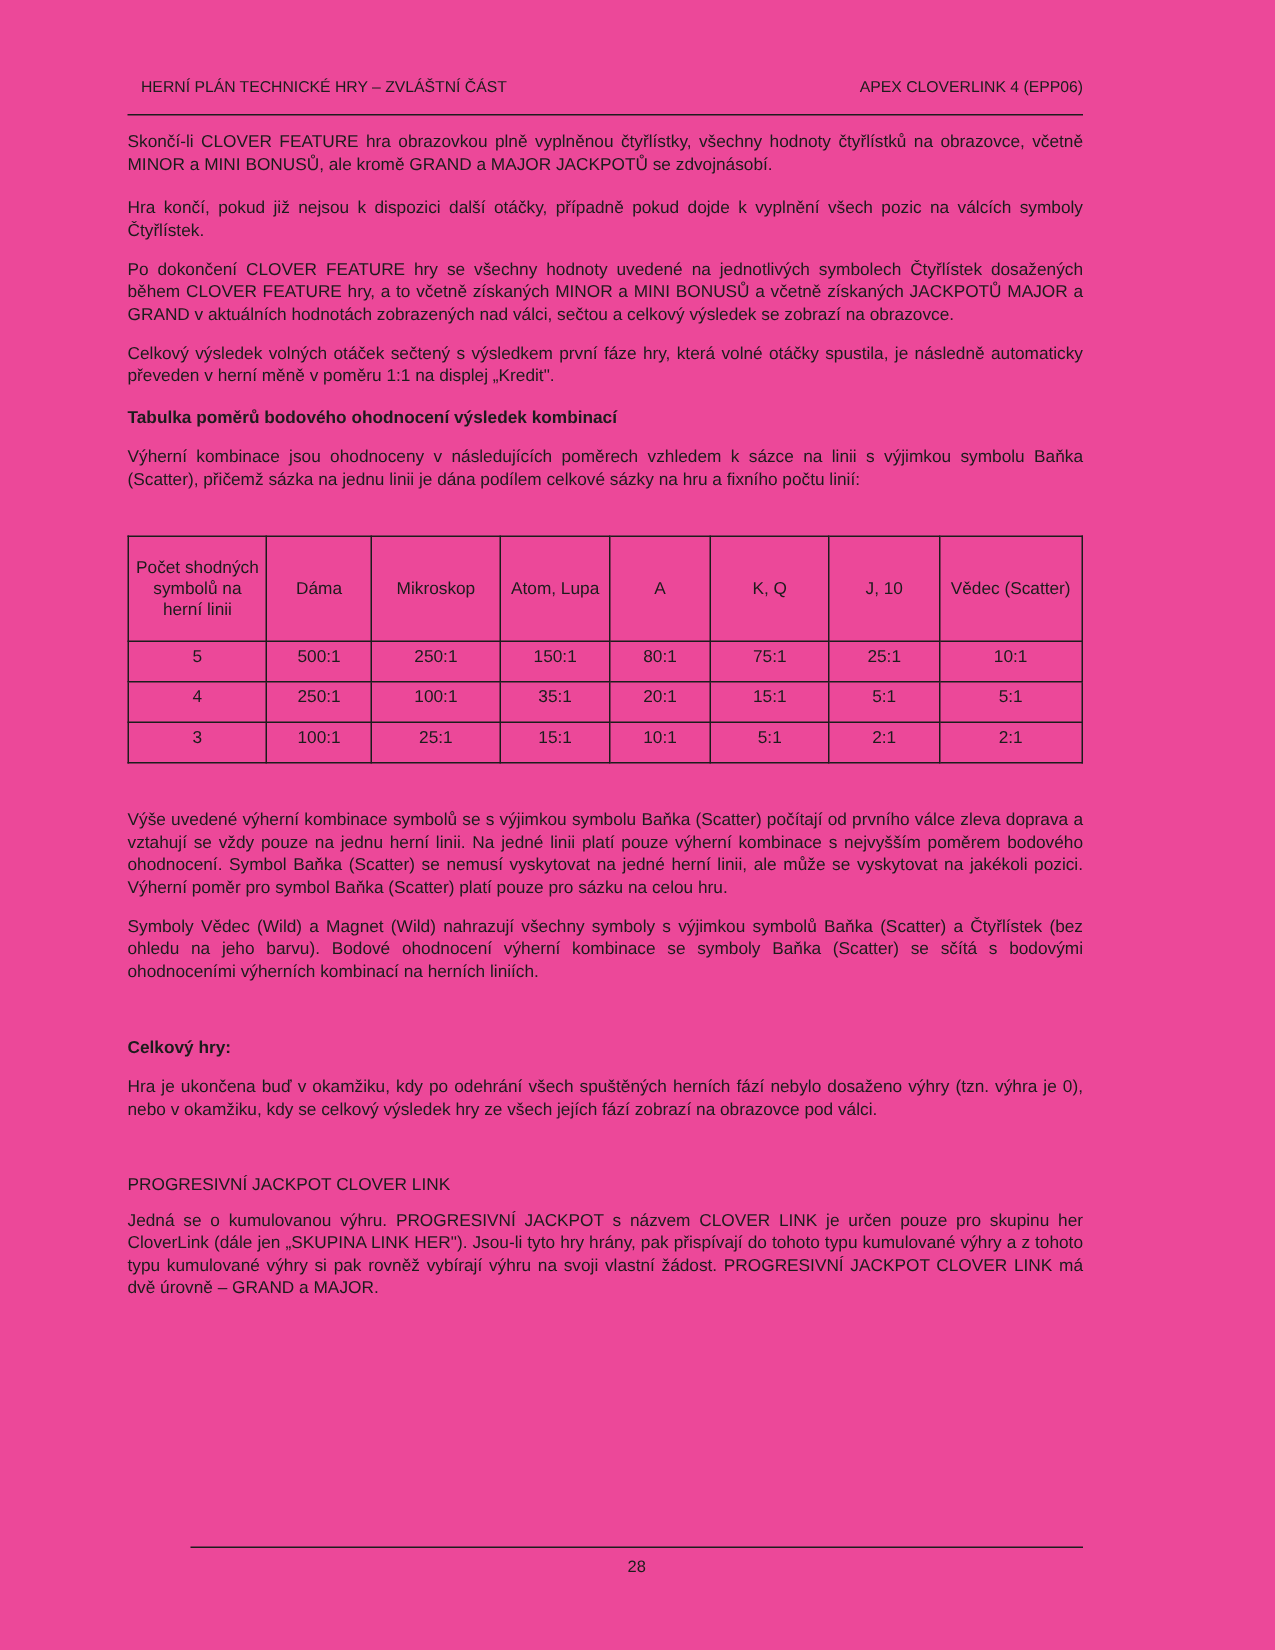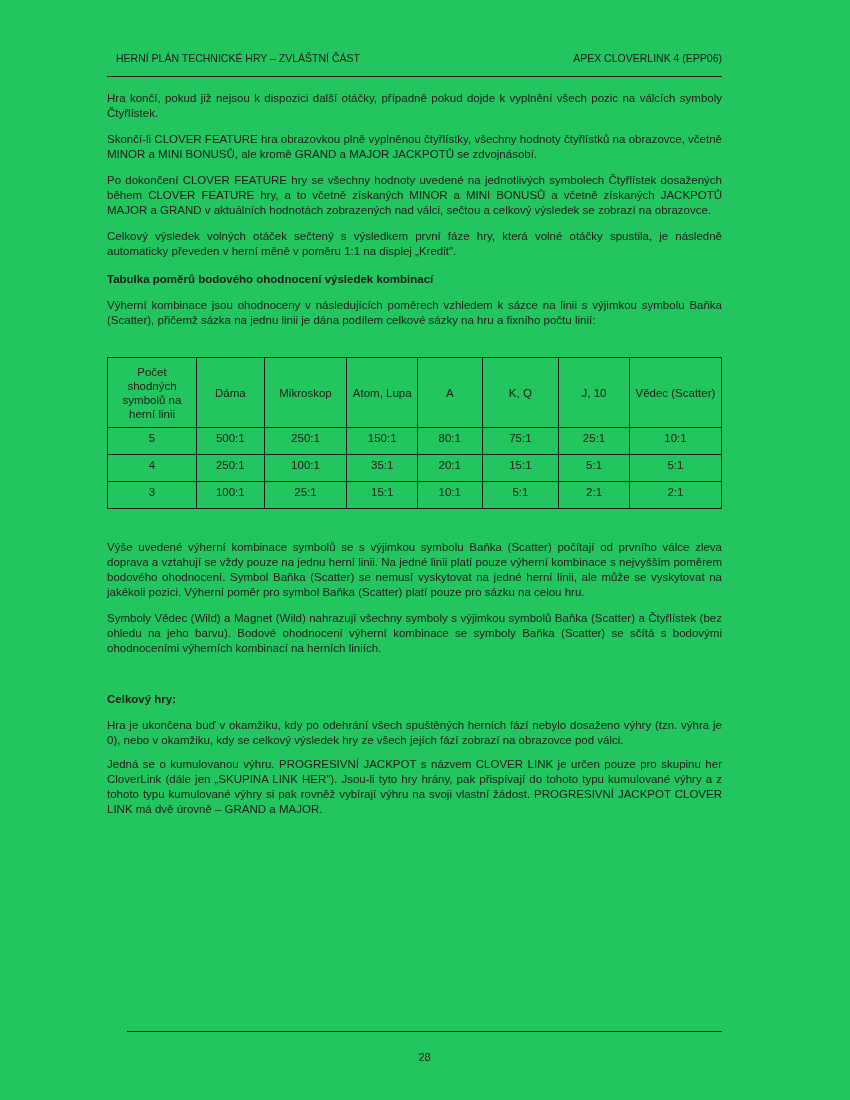--- a/index.html
+++ b/index.html
@@ -1,22 +1,22 @@
 <!DOCTYPE html>
 <html lang="cs"><head>
 <meta charset="utf-8">
 <style>
   html, body { margin: 0; padding: 0; background: #ffffff; }
   .page {
     position: relative;
     width: 850px;
     height: 1100px;
-    background: #22c55e;
+    background: #ec4899;
     box-sizing: border-box;
-    padding: 52px 128px 0 107px;
+    padding: 52px 128px 0 85px;
     font-family: "Liberation Sans", sans-serif;
     color: #1c1c1c;
     overflow: hidden;
     outline: 1px solid #e0e0e0;
   }
   .running-header {
     display: flex;
     justify-content: space-between;
     align-items: baseline;
     font-size: 10.5px;
@@ -83,36 +83,36 @@
   }
   .footer-rule {
     border: none;
     border-top: 1.5px solid #1c1c1c;
     margin: 0;
   }
   .page-number {
     text-align: center;
     font-size: 11px;
     line-height: 14px;
-    margin-top: 18px;
+    margin-top: 6px;
   }
 </style>
 </head>
 <body>
 
 <div class="page">
 
   <div class="running-header">
     <span class="left">HERNÍ PLÁN TECHNICKÉ HRY – ZVLÁŠTNÍ ČÁST</span>
     <span class="right">APEX CLOVERLINK 4 (EPP06)</span>
   </div>
   <hr class="header-rule">
 
+  <p class="para">Skončí-li CLOVER FEATURE hra obrazovkou plně vyplněnou čtyřlístky, všechny hodnoty čtyřlístků na obrazovce, včetně MINOR a MINI BONUSŮ, ale kromě GRAND a MAJOR JACKPOTŮ se zdvojnásobí.</p>
   <p class="para first">Hra končí, pokud již nejsou k dispozici další otáčky, případně pokud dojde k vyplnění všech pozic na válcích symboly Čtyřlístek.</p>
-  <p class="para">Skončí-li CLOVER FEATURE hra obrazovkou plně vyplněnou čtyřlístky, všechny hodnoty čtyřlístků na obrazovce, včetně MINOR a MINI BONUSŮ, ale kromě GRAND a MAJOR JACKPOTŮ se zdvojnásobí.</p>
   <p class="para">Po dokončení CLOVER FEATURE hry se všechny hodnoty uvedené na jednotlivých symbolech Čtyřlístek dosažených během CLOVER FEATURE hry, a to včetně získaných MINOR a MINI BONUSŮ a včetně získaných JACKPOTŮ MAJOR a GRAND v aktuálních hodnotách zobrazených nad válci, sečtou a celkový výsledek se zobrazí na obrazovce.</p>
   <p class="para">Celkový výsledek volných otáček sečtený s výsledkem první fáze hry, která volné otáčky spustila, je následně automaticky převeden v herní měně v poměru 1:1 na displej „Kredit".</p>
 
   <p class="section-heading">Tabulka poměrů bodového ohodnocení výsledek kombinací</p>
   <p class="para">Výherní kombinace jsou ohodnoceny v následujících poměrech vzhledem k sázce na linii s výjimkou symbolu Baňka (Scatter), přičemž sázka na jednu linii je dána podílem celkové sázky na hru a fixního počtu linií:</p>
 
   <table class="payout">
     <colgroup>
       <col style="width:14.5%">
       <col style="width:11%">
@@ -168,20 +168,21 @@
       </tr>
     </tbody>
   </table>
 
   <p class="para after-table">Výše uvedené výherní kombinace symbolů se s výjimkou symbolu Baňka (Scatter) počítají od prvního válce zleva doprava a vztahují se vždy pouze na jednu herní linii. Na jedné linii platí pouze výherní kombinace s nejvyšším poměrem bodového ohodnocení. Symbol Baňka (Scatter) se nemusí vyskytovat na jedné herní linii, ale může se vyskytovat na jakékoli pozici. Výherní poměr pro symbol Baňka (Scatter) platí pouze pro sázku na celou hru.</p>
   <p class="para">Symboly Vědec (Wild) a Magnet (Wild) nahrazují všechny symboly s výjimkou symbolů Baňka (Scatter) a Čtyřlístek (bez ohledu na jeho barvu). Bodové ohodnocení výherní kombinace se symboly Baňka (Scatter) se sčítá s bodovými ohodnoceními výherních kombinací na herních liniích.</p>
 
   <p class="section-heading spaced">Celkový hry:</p>
   <p class="para">Hra je ukončena buď v okamžiku, kdy po odehrání všech spuštěných herních fází nebylo dosaženo výhry (tzn. výhra je 0), nebo v okamžiku, kdy se celkový výsledek hry ze všech jejích fází zobrazí na obrazovce pod válci.</p>
 
+  <p class="plain-heading">PROGRESIVNÍ JACKPOT CLOVER LINK</p>
   <p class="para tight">Jedná se o kumulovanou výhru. PROGRESIVNÍ JACKPOT s názvem CLOVER LINK je určen pouze pro skupinu her CloverLink (dále jen „SKUPINA LINK HER"). Jsou-li tyto hry hrány, pak přispívají do tohoto typu kumulované výhry a z tohoto typu kumulované výhry si pak rovněž vybírají výhru na svoji vlastní žádost. PROGRESIVNÍ JACKPOT CLOVER LINK má dvě úrovně – GRAND a MAJOR.</p>
 
   <div class="footer">
     <hr class="footer-rule">
     <div class="page-number">28</div>
   </div>
 
 </div>
 
 </body></html>

